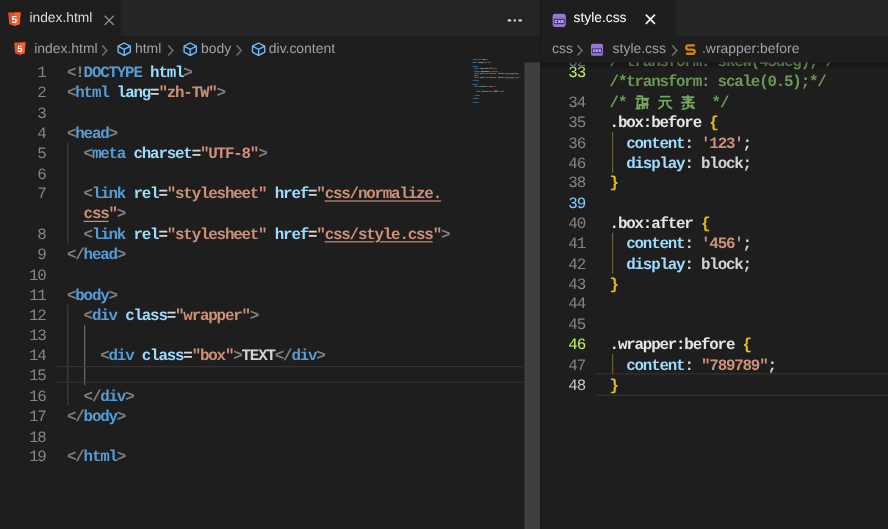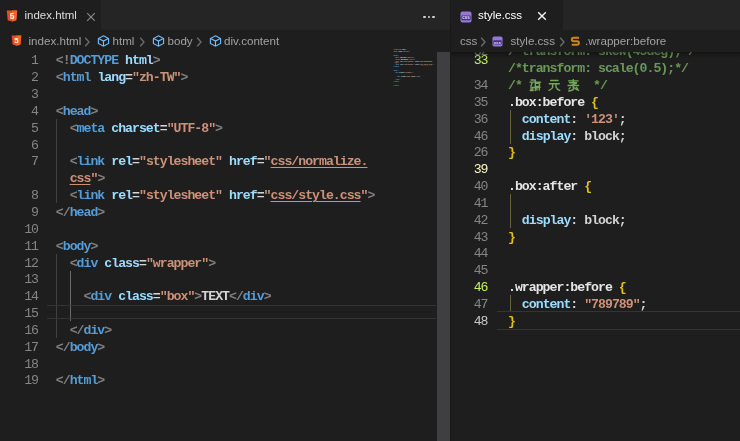--- a/index.html
+++ b/index.html
@@ -175,26 +175,27 @@
             <path d="M2.5 1.5 H9.5 M1.2 4.6 H10.8 M4.4 4.8 V8.2 M7.6 4.8 V7.6 M4.4 8.2 C3.4 9.4 2.2 10.2 1 10.8 M7.6 7.6 C8.2 9.2 9.8 10.4 11.2 10.8" stroke="#74a65e" stroke-width="1.35" fill="none" stroke-linecap="round"></path>
           </svg><svg style="display:inline-block;vertical-align:-2.5px;margin:0 6.1px 0 0" width="13" height="13" viewBox="0 0 12.4 12.4">
             <path d="M6 0.4 V3 M1.5 1.8 H10.5 M2.5 3.6 H9.5 L4 6 M1 6.2 H11 M6 6.2 V10.2 M6 10.2 C4.8 11 3 11.4 1.6 11.4 M6.8 8.4 C8 9.6 9.6 10.6 11 10.8 M3 8.2 L2 9.4 M9 8 L10 9.2" stroke="#74a65e" stroke-width="1.35" fill="none" stroke-linecap="round"></path>
           </svg><span class="c"> */</span></div>
 <div class="mono rnum" style="left:12px;width:24.5px;top:42.9px;color:#858585">35</div>
 <div class="mono" style="position:absolute;left:57px;top:42.9px"><span class="sel">.box:before</span> <span class="br">{</span></div>
 <div class="mono rnum" style="left:12px;width:24.5px;top:59.7px;color:#858585">36</div>
 <div class="mono" style="position:absolute;left:57px;top:59.7px">  <span class="lb">content</span><span class="w">: </span><span class="s">'123'</span><span class="w">;</span></div>
 <div class="mono rnum" style="left:12px;width:24.5px;top:76.6px;color:#858585">46</div>
 <div class="mono" style="position:absolute;left:57px;top:76.6px">  <span class="lb">display</span><span class="w">: </span><span class="w">block</span><span class="w">;</span></div>
-<div class="mono rnum" style="left:12px;width:24.5px;top:93.4px;color:#858585">26</div>
+<div class="mono rnum" style="left:12px;width:24.5px;top:93.4px;color:#858585">38</div>
 <div class="mono" style="position:absolute;left:57px;top:93.4px"><span class="br">}</span></div>
-<div class="mono rnum" style="left:12px;width:24.5px;top:110.2px;color:#fef9c3">39</div>
+<div class="mono rnum" style="left:12px;width:24.5px;top:110.2px;color:#7dd3fc">39</div>
 <div class="mono rnum" style="left:12px;width:24.5px;top:127.1px;color:#858585">40</div>
 <div class="mono" style="position:absolute;left:57px;top:127.1px"><span class="sel">.box:after</span> <span class="br">{</span></div>
 <div class="mono rnum" style="left:12px;width:24.5px;top:143.9px;color:#858585">41</div>
+<div class="mono" style="position:absolute;left:57px;top:143.9px">  <span class="lb">content</span><span class="w">: </span><span class="s">'456'</span><span class="w">;</span></div>
 <div class="mono rnum" style="left:12px;width:24.5px;top:160.8px;color:#858585">42</div>
 <div class="mono" style="position:absolute;left:57px;top:160.8px">  <span class="lb">display</span><span class="w">: </span><span class="w">block</span><span class="w">;</span></div>
 <div class="mono rnum" style="left:12px;width:24.5px;top:177.6px;color:#858585">43</div>
 <div class="mono" style="position:absolute;left:57px;top:177.6px"><span class="br">}</span></div>
 <div class="mono rnum" style="left:12px;width:24.5px;top:194.4px;color:#858585">44</div>
 <div class="mono rnum" style="left:12px;width:24.5px;top:211.3px;color:#858585">45</div>
 <div class="mono rnum" style="left:12px;width:24.5px;top:228.1px;color:#bef264">46</div>
 <div class="mono" style="position:absolute;left:57px;top:228.1px"><span class="sel">.wrapper:before</span> <span class="br">{</span></div>
 <div class="mono rnum" style="left:12px;width:24.5px;top:245.0px;color:#858585">47</div>
 <div class="mono" style="position:absolute;left:57px;top:245.0px">  <span class="lb">content</span><span class="w">: </span><span class="s">"789789"</span><span class="w">;</span></div>

